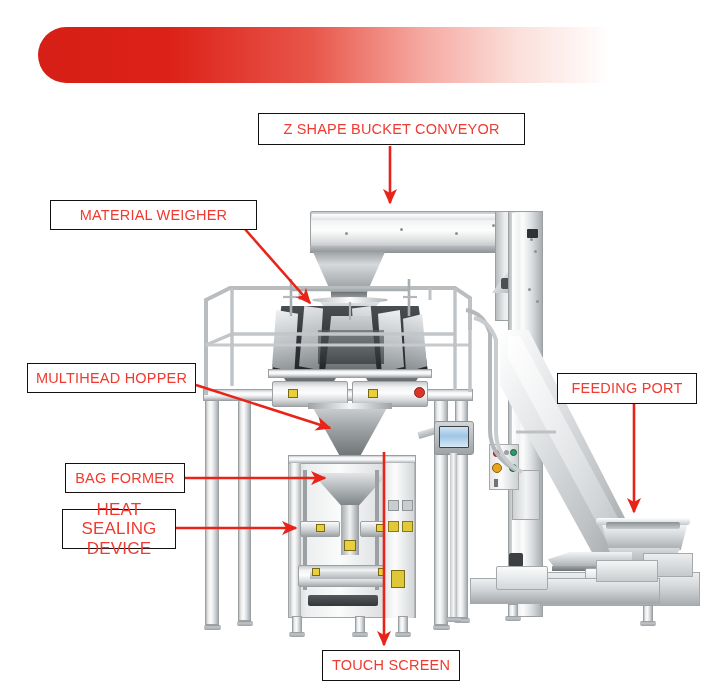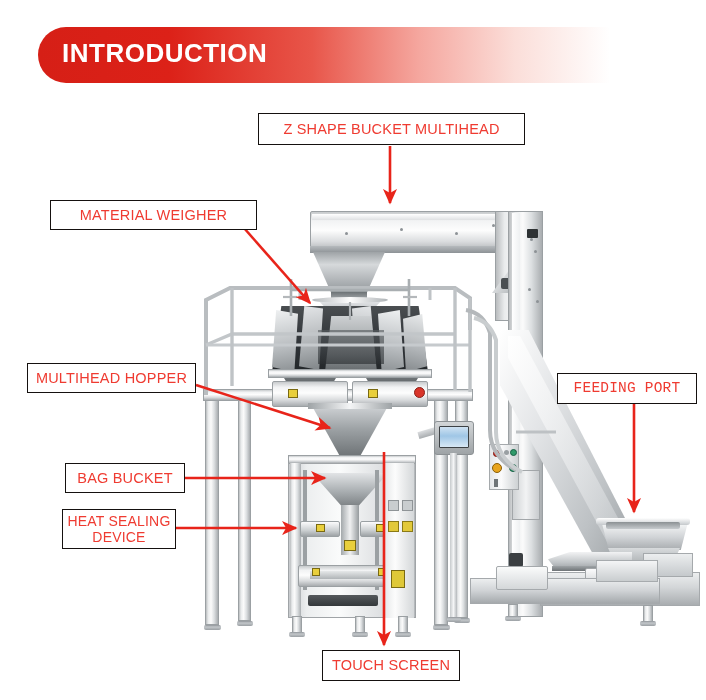--- a/index.html
+++ b/index.html
@@ -103,21 +103,20 @@
     border-radius: 50%;
     background: #8d9296;
   }
 </style>
 </head>
 <body>
 
 <div id="page">
 
   <div id="header-banner"></div>
-  <div id="header-title">INTRODUCTION</div>
 
   <div id="machine">
 
     <div class="part steel-h edge" style="left:310px; top:211px; width:230px; height:42px; border-radius:2px;"></div>
     <div class="part" style="left:310px; top:246px; width:230px; height:7px; background:linear-gradient(180deg,#b6babd,#8d9296);"></div>
     <div class="bolt" style="left:345px; top:232px;"></div>
     <div class="bolt" style="left:400px; top:228px;"></div>
     <div class="bolt" style="left:455px; top:232px;"></div>
     <div class="bolt" style="left:492px; top:224px;"></div>
     <div class="bolt" style="left:500px; top:234px;"></div>
@@ -379,28 +378,28 @@
 
     <line x1="185" y1="478" x2="325" y2="478" stroke="#e8241a" stroke-width="2.6" marker-end="url(#arrowhead)"></line>
 
     <line x1="176" y1="528" x2="296" y2="528" stroke="#e8241a" stroke-width="2.6" marker-end="url(#arrowhead)"></line>
 
     <line x1="634" y1="404" x2="634" y2="512" stroke="#e8241a" stroke-width="2.6" marker-end="url(#arrowhead)"></line>
 
     <line x1="384" y1="452" x2="384" y2="645" stroke="#e8241a" stroke-width="2.6" marker-end="url(#arrowhead)"></line>
   </svg>
 
-  <div class="callout" style="left:258px; top:113px; width:267px; height:32px;">Z SHAPE BUCKET MULTIHEAD</div>
+  <div class="callout" style="left:258px; top:113px; width:267px; height:32px;">Z SHAPE BUCKET CONVEYOR</div>
 
   <div class="callout" style="left:50px; top:200px; width:207px; height:30px;">MATERIAL WEIGHER</div>
 
   <div class="callout" style="left:27px; top:363px; width:169px; height:30px;">MULTIHEAD HOPPER</div>
 
-  <div class="callout" style="left:65px; top:463px; width:120px; height:30px;">BAG BUCKET</div>
-
-  <div class="callout" style="left:62px; top:509px; width:114px; height:40px; font-size:14px;">HEAT SEALING
+  <div class="callout" style="left:65px; top:463px; width:120px; height:30px;">BAG FORMER</div>
+
+  <div class="callout" style="left:62px; top:509px; width:114px; height:40px; font-size:17px;">HEAT SEALING
 DEVICE</div>
 
-  <div class="callout" style="left:557px; top:373px; width:140px; height:31px;font-family:Liberation Mono, monospace;">FEEDING PORT</div>
+  <div class="callout" style="left:557px; top:373px; width:140px; height:31px;">FEEDING PORT</div>
 
   <div class="callout" style="left:322px; top:650px; width:138px; height:31px;">TOUCH SCREEN</div>
 
 </div>
 
 </body></html>

